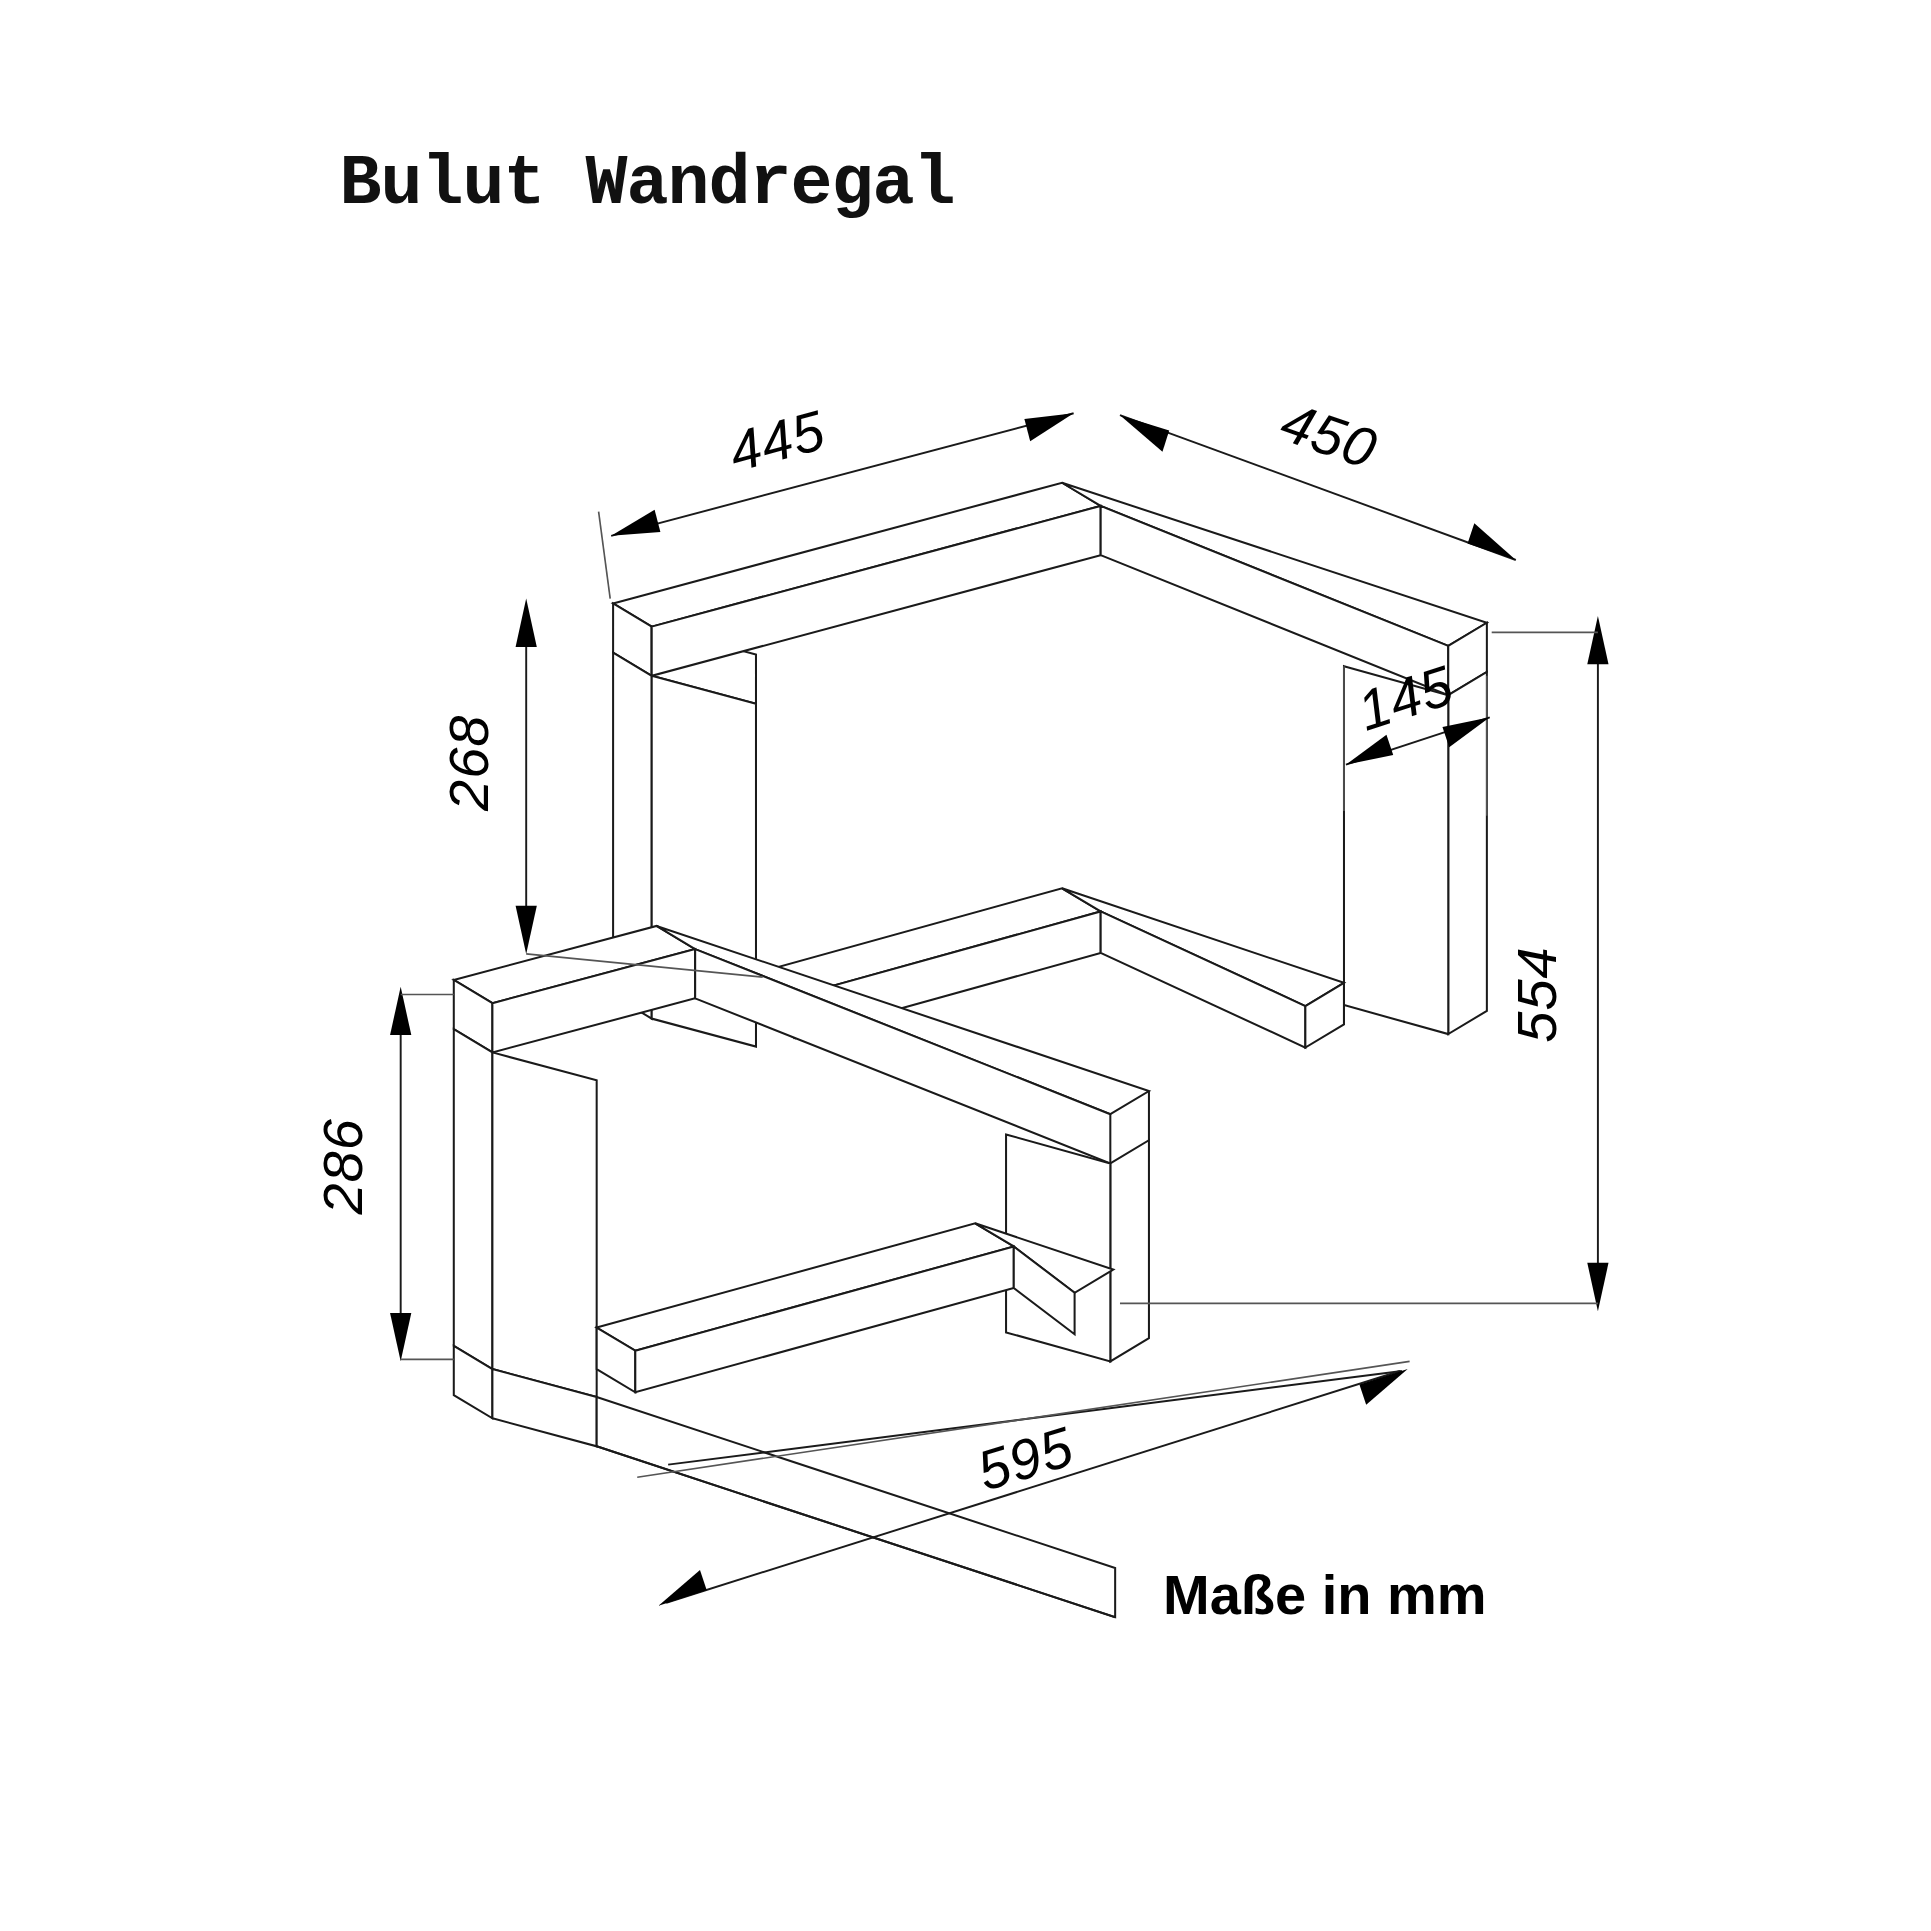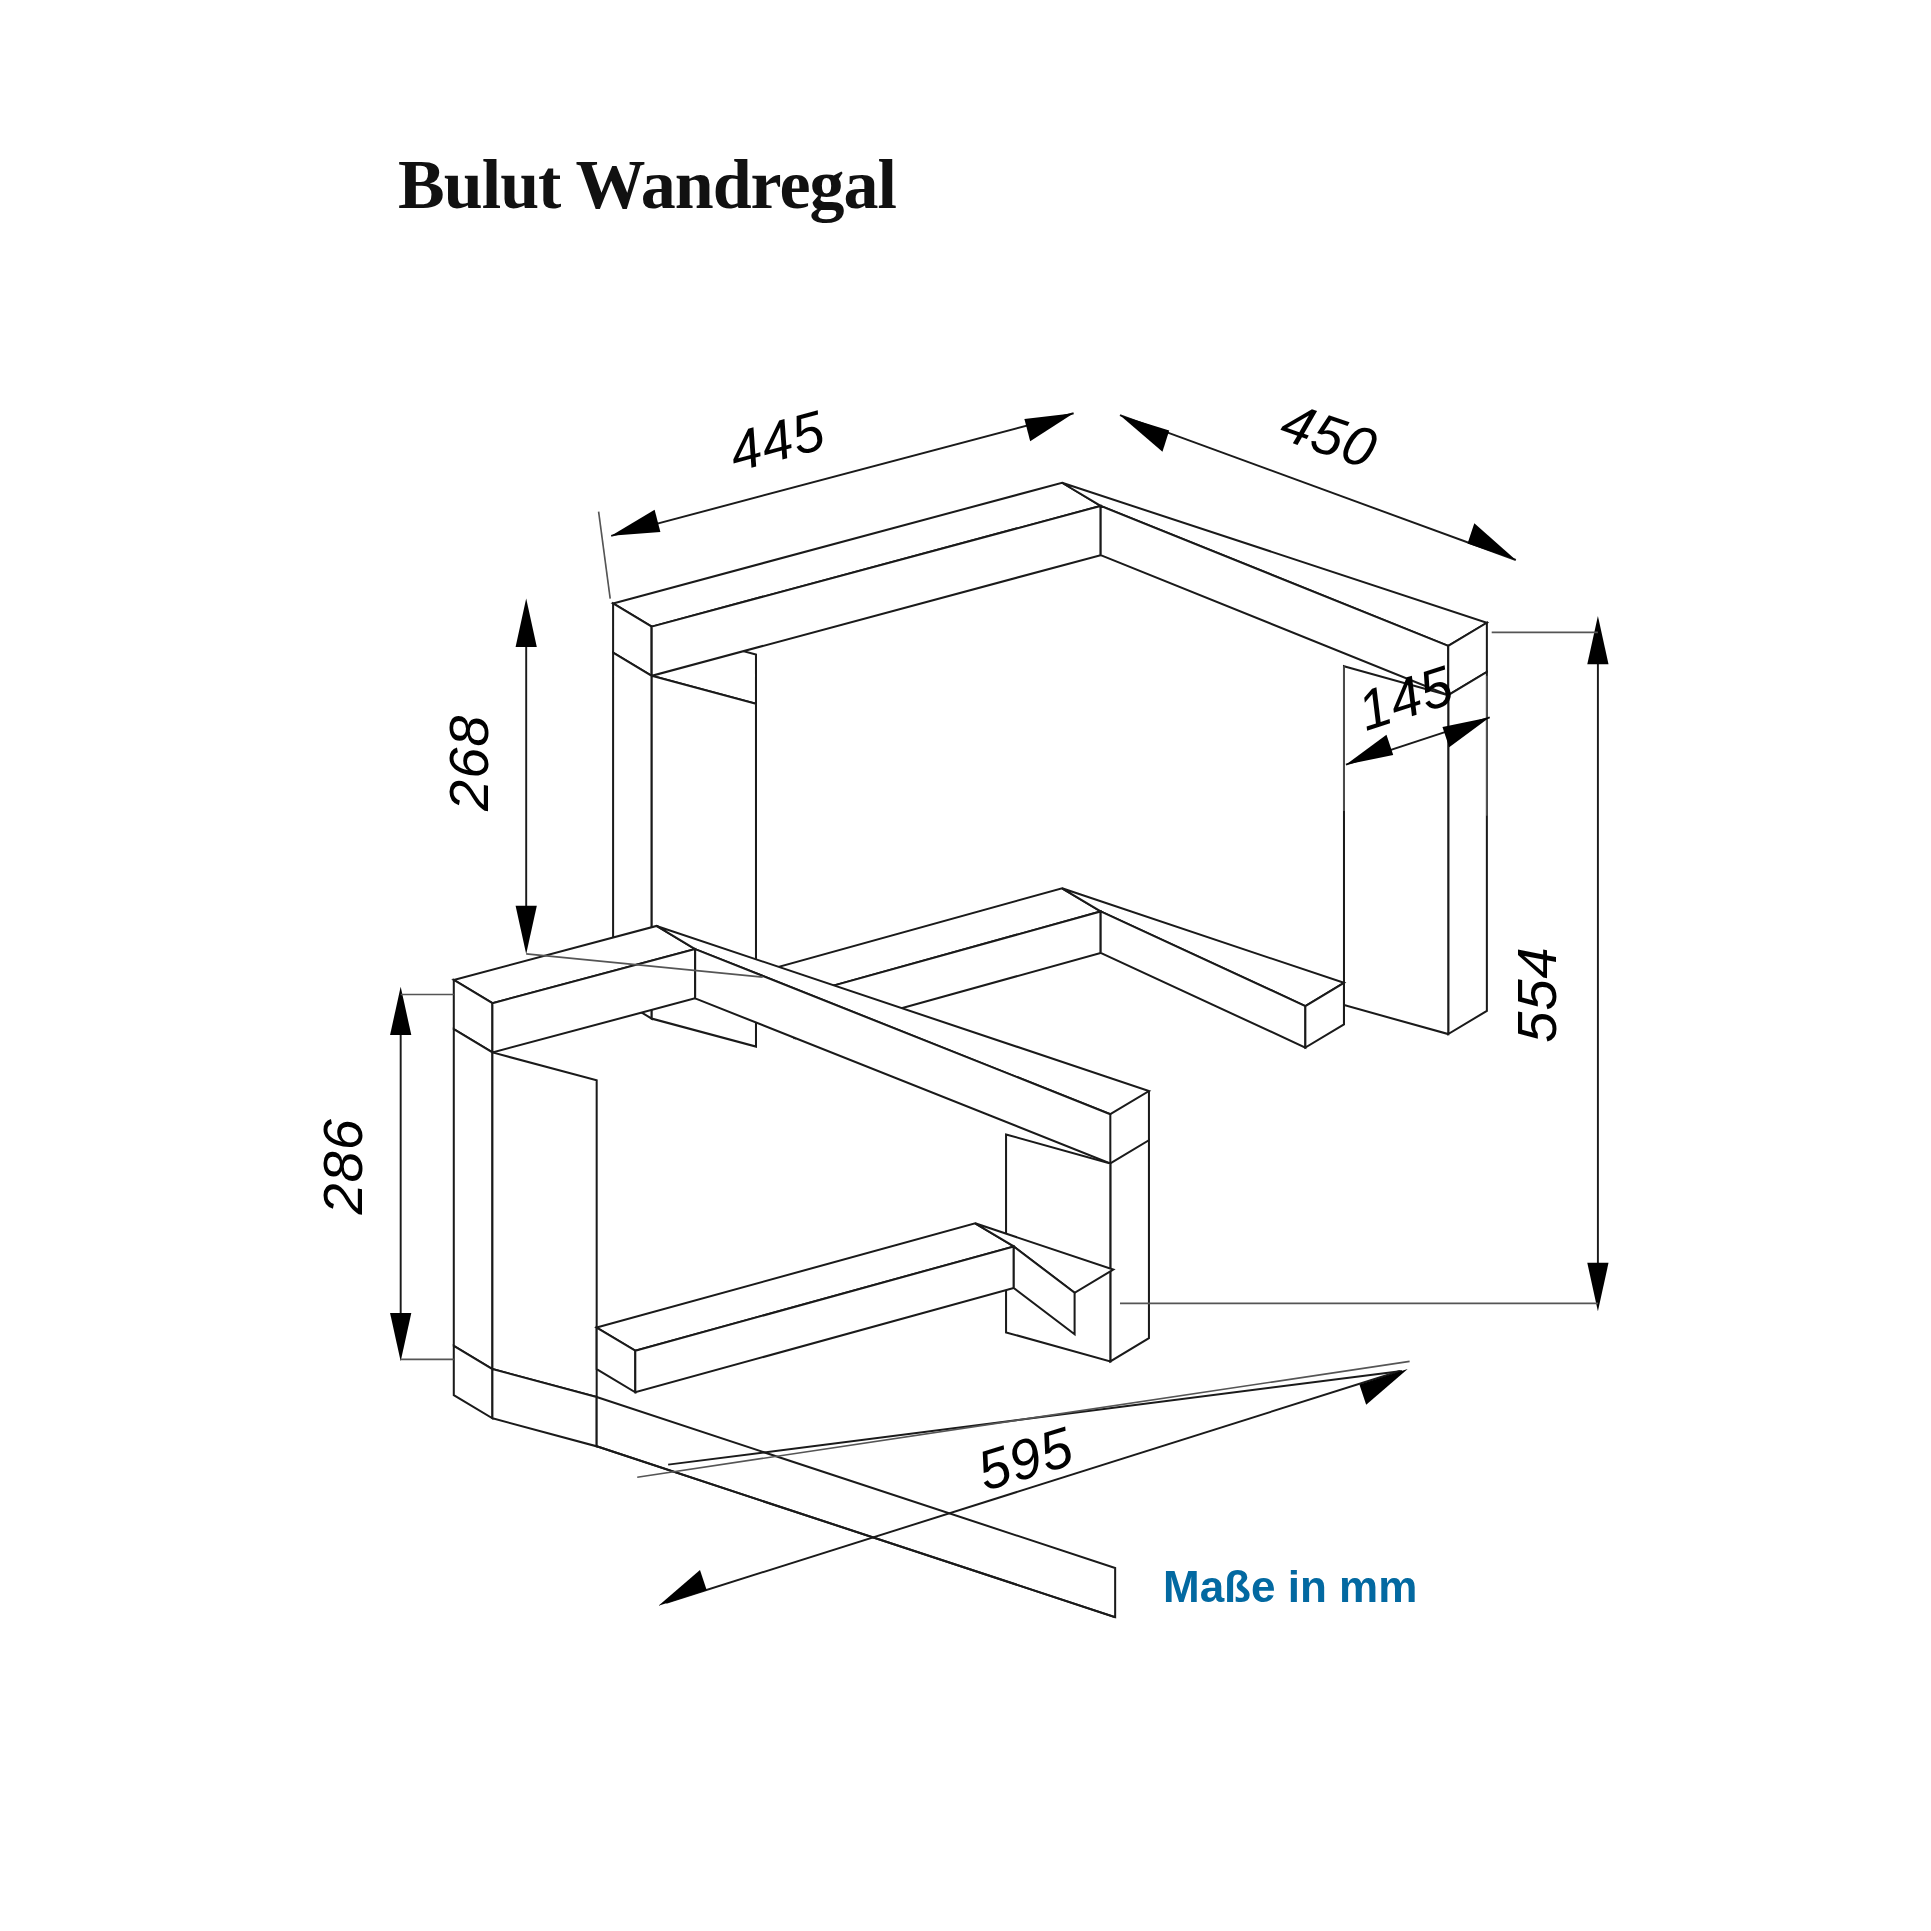--- a/index.html
+++ b/index.html
@@ -23,31 +23,31 @@
   #drawing-title {
     position: absolute;
     left: 0;
     top: 145px;
     width: 1294px;
     text-align: center;
     font-size: 70px;
     font-weight: bold;
     letter-spacing: -1px;
     color: #111111;
-    font-family: Liberation Serif, serif;
+    font-family: Liberation Mono, monospace;
     white-space: nowrap;
   }
   #units-note {
     position: absolute;
     left: 1163px;
     top: 1562px;
-    font-size: 44px;
+    font-size: 56px;
     font-weight: bold;
     letter-spacing: 0px;
-    color: #0369a1;
+    color: #000000;
     font-family: "Liberation Sans", sans-serif;
     white-space: nowrap;
   }
   svg#shelf-svg {
     position: absolute;
     left: 0;
     top: 0;
     width: 1931px;
     height: 1931px;
   }

